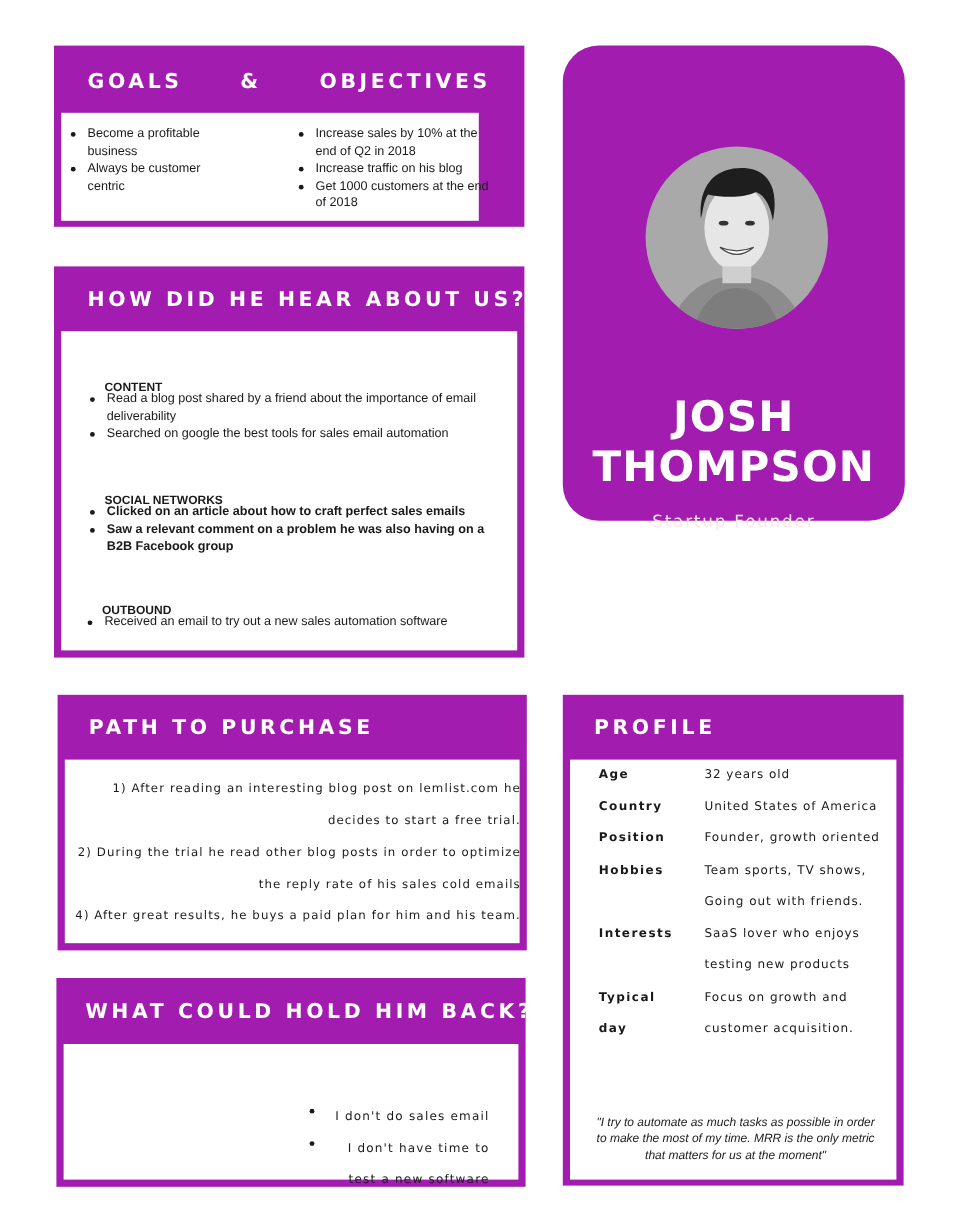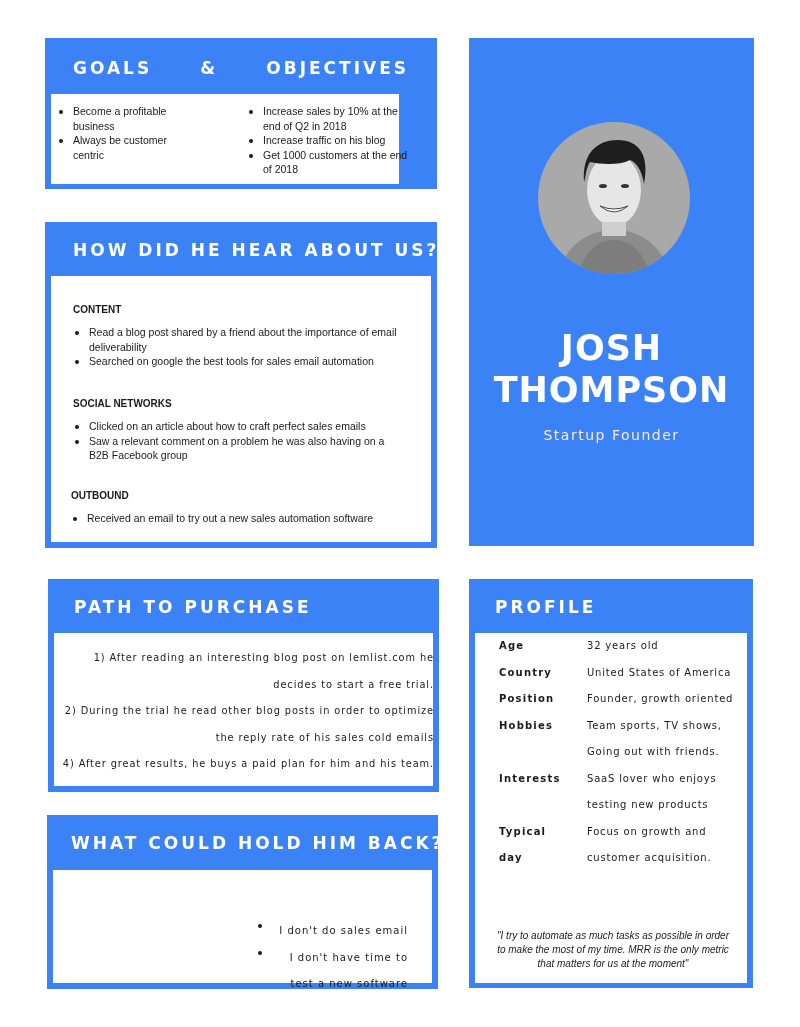--- a/index.html
+++ b/index.html
@@ -1,24 +1,24 @@
 <!DOCTYPE html>
 <html><head>
 <meta charset="utf-8">
 <style>
   html,body{margin:0;padding:0;}
   body{width:800px;height:1027px;background:#ffffff;position:relative;overflow:hidden;font-family:"DejaVu Sans",sans-serif;color:#1a1a1a;}
-  .box{position:absolute;background:#3b82f6;box-sizing:border-box;}
+  .box{position:absolute;background:#a21caf;box-sizing:border-box;}
   .box .inner{position:absolute;background:#ffffff;box-sizing:border-box;}
   .htitle{position:absolute;color:#ffffff;font-family:"DejaVu Sans",sans-serif;font-weight:bold;letter-spacing:3px;white-space:nowrap;}
   ul{margin:0;padding:0;list-style:none;}
   li{position:relative;padding-left:14px;}
   li::before{content:"";position:absolute;left:0;top:6px;width:4px;height:4px;border-radius:50%;background:#1a1a1a;}
   .sm{font-size:10.5px;line-height:14.5px;font-family:"Liberation Sans",sans-serif;}
-  .sub{font-size:10px;font-weight:bold;font-family:"Liberation Sans",sans-serif;margin:0;text-align:right;}
+  .sub{font-size:10px;font-weight:bold;font-family:"Liberation Sans",sans-serif;margin:14px;text-align:right;}
   .spaced{font-family:"DejaVu Sans",sans-serif;font-size:10px;letter-spacing:1px;text-align:right;}
   .prow{position:absolute;left:0;width:100%;font-size:10px;letter-spacing:0.8px;height:26px;line-height:26px;}
   .plabel{position:absolute;left:24px;font-weight:bold;letter-spacing:1.2px;}
   .pval{position:absolute;left:112px;}
 </style>
 </head>
 <body>
 
 <div class="box" style="left:45px;top:38px;width:392px;height:151px;">
   <div class="htitle" style="left:28px;top:20px;font-size:17px;width:336px;display:flex;justify-content:space-between;">
@@ -41,32 +41,32 @@
 
 <div class="box" style="left:45px;top:222px;width:392px;height:326px;">
   <div class="htitle" style="left:28px;top:18px;font-size:17px;">HOW DID HE HEAR ABOUT US?</div>
   <div class="inner" style="left:6px;top:54px;width:380px;height:266px;">
     <p class="sub" style="position:absolute;left:22px;top:28px;">CONTENT</p>
     <ul class="sm" style="position:absolute;left:24px;top:49px;width:340px;">
       <li>Read a blog post shared by a friend about the importance of  email deliverability</li>
       <li>Searched on google the best tools for sales email automation</li>
     </ul>
     <p class="sub" style="position:absolute;left:22px;top:122px;">SOCIAL NETWORKS</p>
-    <ul class="sm" style="position:absolute;left:24px;top:143px;width:330px;">
+    <ul class="sm" style="position:absolute;left:24px;top:143px;width:330px;font-weight:bold;">
       <li>Clicked on an article about how to craft perfect sales emails</li>
       <li>Saw a relevant comment on a problem he was also having on a B2B Facebook group</li>
     </ul>
     <p class="sub" style="position:absolute;left:20px;top:214px;">OUTBOUND</p>
     <ul class="sm" style="position:absolute;left:22px;top:235px;width:340px;">
       <li>Received an email to try out a new sales automation software</li>
     </ul>
   </div>
 </div>
 
-<div class="box" style="left:469px;top:38px;width:285px;height:508px;">
+<div class="box" style="left:469px;top:38px;width:285px;height:396px;border-radius:30px;">
   <div style="position:absolute;left:69px;top:84px;width:152px;height:152px;border-radius:50%;background:#a9a9a9;overflow:hidden;">
     <svg width="152" height="152" viewBox="0 0 152 152">
       <path d="M20 152 C30 118 55 108 76 108 C97 108 122 118 132 152 Z" fill="#8c8c8c"></path>
       <path d="M40 152 C48 126 62 118 76 118 C90 118 104 126 112 152 Z" fill="#7d7d7d"></path>
       <ellipse cx="76" cy="68" rx="27" ry="36" fill="#e6e6e6"></ellipse>
       <path d="M46 60 C44 30 60 18 80 18 C100 18 112 32 106 62 C104 48 98 40 92 38 C80 44 62 42 52 40 C48 46 48 54 46 60 Z" fill="#1e1e1e"></path>
       <ellipse cx="65" cy="64" rx="4" ry="2" fill="#333"></ellipse>
       <ellipse cx="87" cy="64" rx="4" ry="2" fill="#333"></ellipse>
       <path d="M62 84 Q76 96 90 84 Q76 90 62 84 Z" fill="#ffffff" stroke="#444" stroke-width="1"></path>
       <rect x="64" y="100" width="24" height="14" fill="#cfcfcf"></rect>

